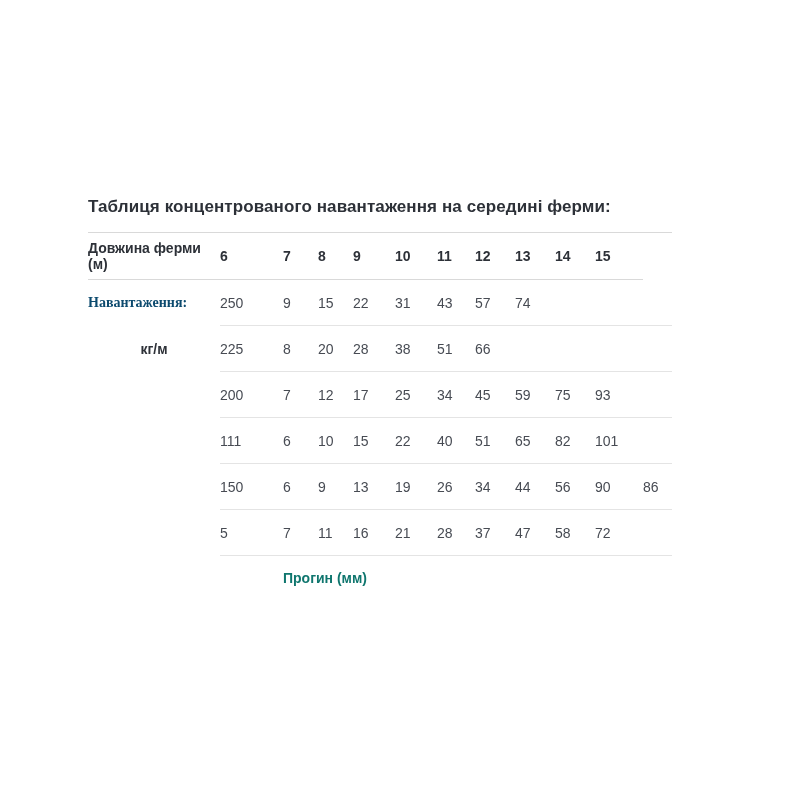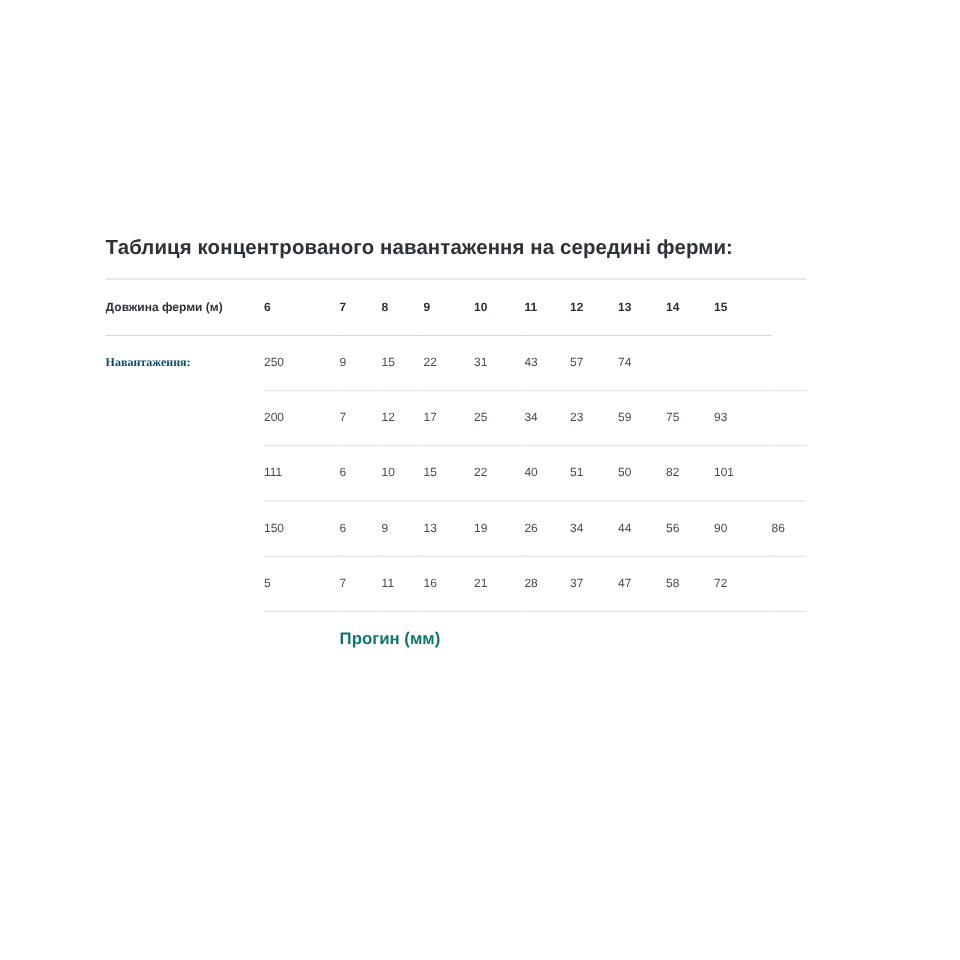--- a/index.html
+++ b/index.html
@@ -29,21 +29,21 @@
     color: #2d3138;
     letter-spacing: 0.1px;
     white-space: nowrap;
   }
   table.load-table {
     border-collapse: collapse;
     table-layout: fixed;
     width: 584px;
     margin-top: 15px;
     border-top: 1px solid #d9d9d9;
-    font-size: 10px;
+    font-size: 14px;
     color: #474b53;
   }
   table.load-table th,
   table.load-table td {
     padding: 0;
     text-align: left;
     vertical-align: middle;
     overflow: hidden;
   }
   thead th {
@@ -125,43 +125,57 @@
           <td>22</td>
           <td>31</td>
           <td>43</td>
           <td>57</td>
           <td>74</td>
           <td></td>
           <td></td>
           <td></td>
         </tr>
         <tr>
+          <td class="lbl-center">кг/м</td>
+          <td class="load">225</td>
+          <td>8</td>
+          <td>20</td>
+          <td>28</td>
+          <td>38</td>
+          <td>51</td>
+          <td>66</td>
+          <td></td>
+          <td></td>
+          <td></td>
+          <td></td>
+        </tr>
+        <tr>
           <td class="lbl"></td>
           <td class="load">200</td>
           <td>7</td>
           <td>12</td>
           <td>17</td>
           <td>25</td>
           <td>34</td>
-          <td>23</td>
+          <td>45</td>
           <td>59</td>
           <td>75</td>
           <td>93</td>
           <td></td>
         </tr>
         <tr>
           <td class="lbl"></td>
           <td class="load">111</td>
           <td>6</td>
           <td>10</td>
           <td>15</td>
           <td>22</td>
           <td>40</td>
           <td>51</td>
-          <td>50</td>
+          <td>65</td>
           <td>82</td>
           <td>101</td>
           <td></td>
         </tr>
         <tr>
           <td class="lbl"></td>
           <td class="load">150</td>
           <td>6</td>
           <td>9</td>
           <td>13</td>

